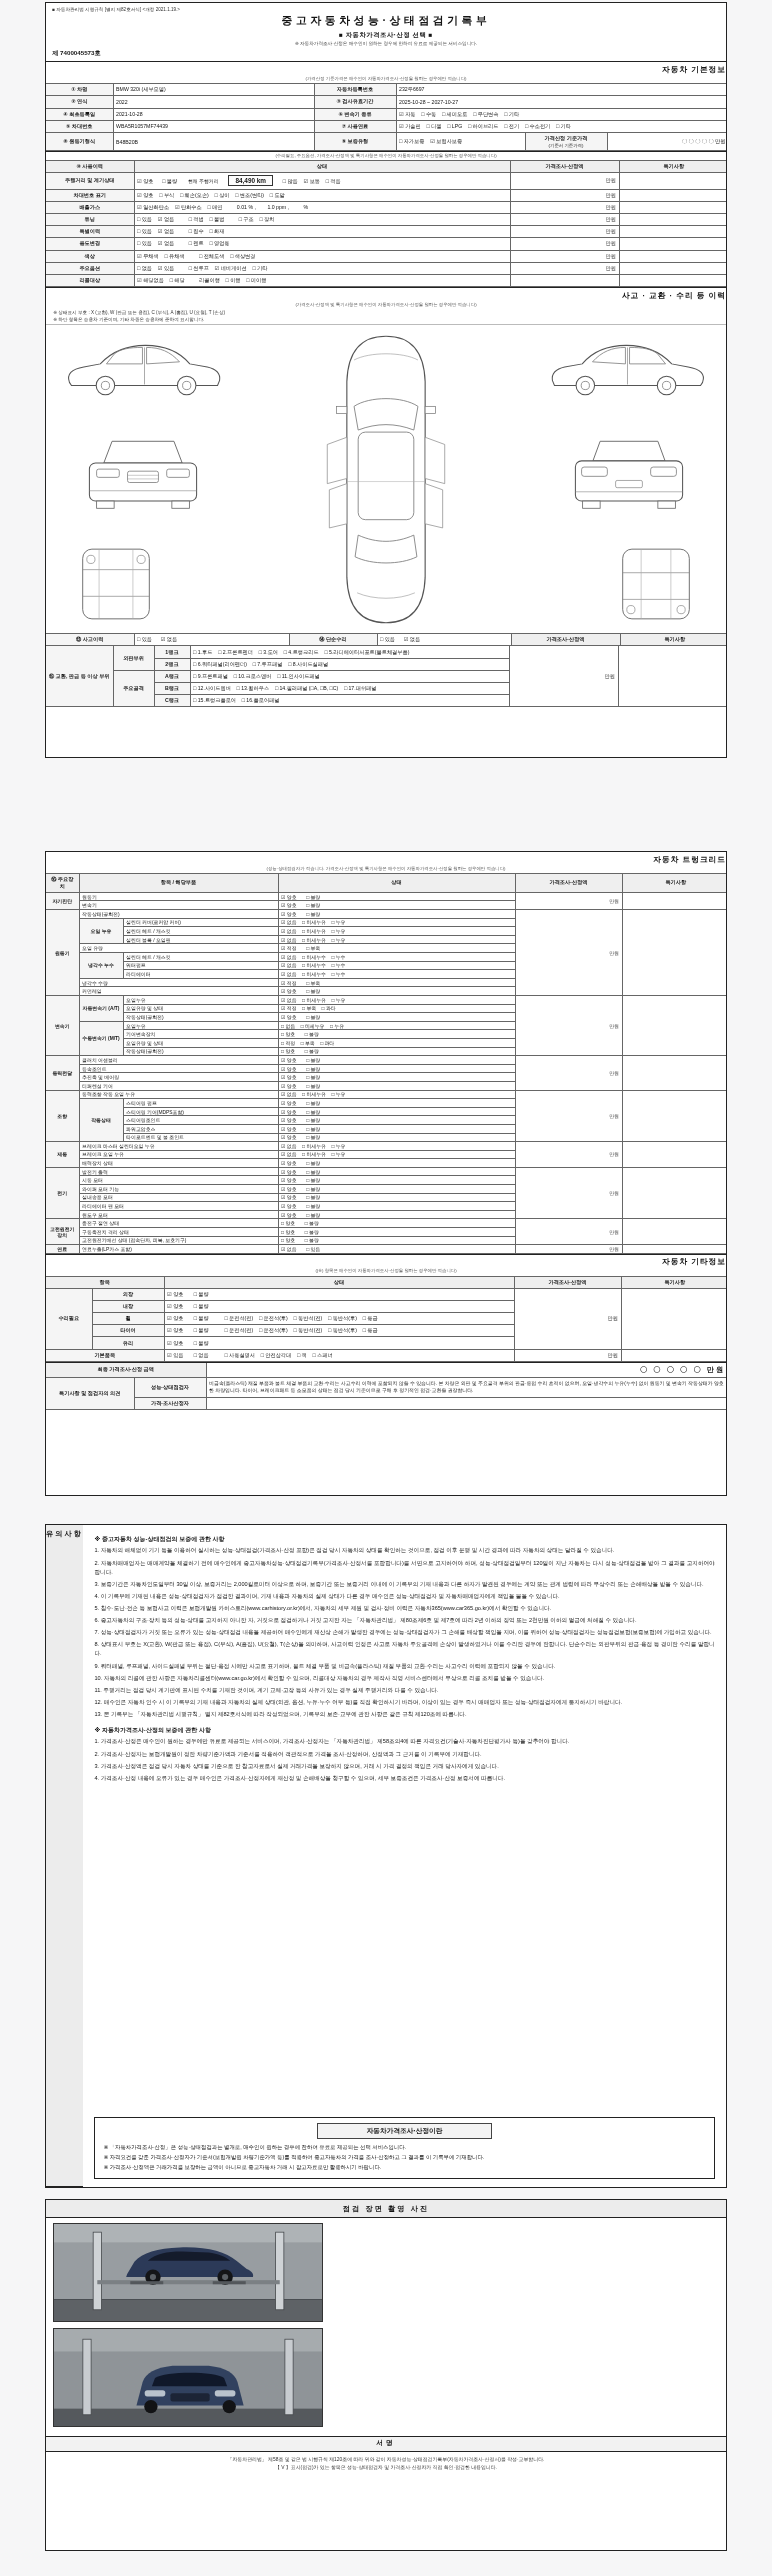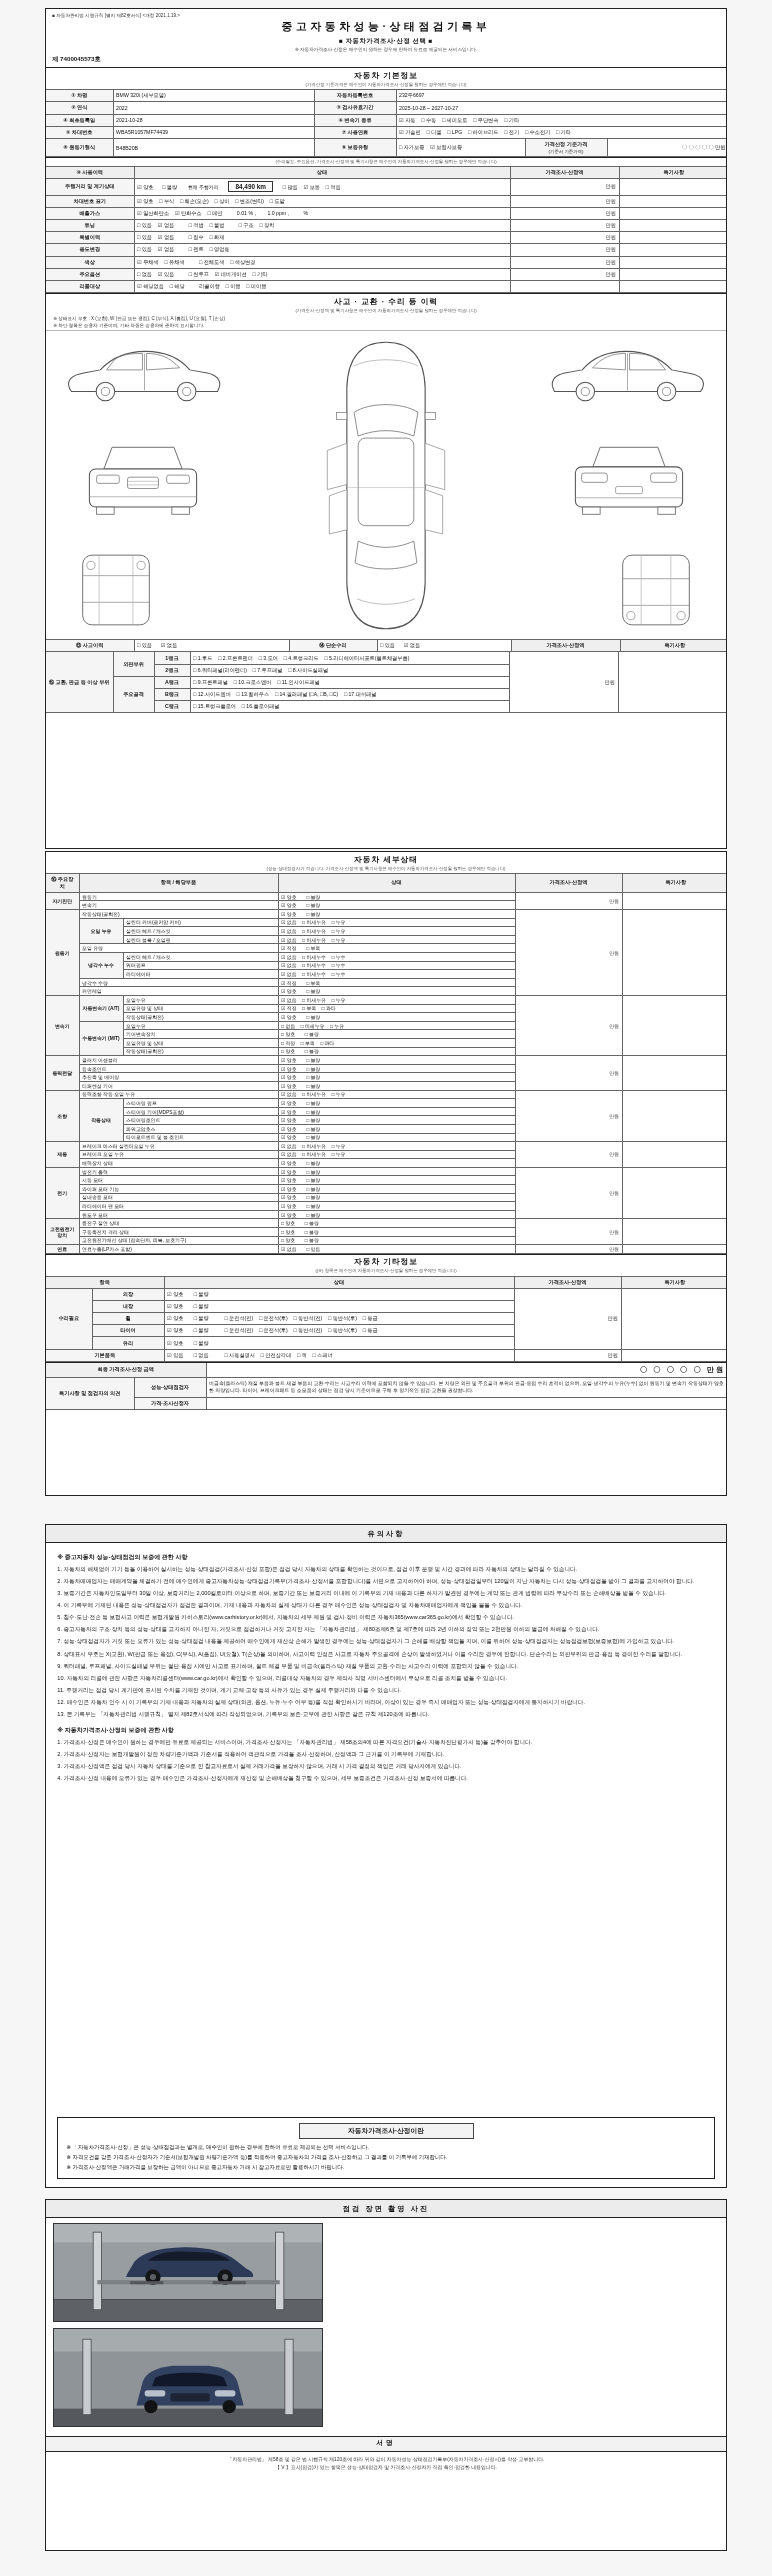--- a/index.html
+++ b/index.html
@@ -1,32 +1,32 @@
 <!DOCTYPE html>
 <html style="font-size:8.2px"><head>
 <meta charset="utf-8">
 <style>
   *{box-sizing:border-box;margin:0;padding:0}
   html,body{width:773px;height:2576px}
   body{background:#f6f6f7;font-family:"Liberation Sans","DejaVu Sans",sans-serif;color:#141414;position:relative}
   .doc{position:absolute;left:45px;width:682px;background:#fff;border:1px solid #222;overflow:hidden}
-  #doc1{top:8px;height:841px}
+  #doc1{top:2px;height:756px}
   #doc2{top:851px;height:645px}
-  #doc3{top:1524px;height:664px;display:flex;flex-direction:column}
+  #doc3{top:1524px;height:664px;display:flex;flex-direction:row}
   #doc4{top:2199px;height:352px}
   
   .hdr{padding:4.1px 6.2px 3.1px;position:relative}
   .reg{font-size:4.6px;color:#333}
   .h-title{text-align:center;font-size:10.8px;font-weight:bold;letter-spacing:3.6px;margin-top:2.1px}
   .h-sub{text-align:center;font-size:6.4px;font-weight:bold;margin-top:2.6px;letter-spacing:0.5px}
   .h-note{text-align:center;font-size:4.6px;color:#444;margin-top:1.5px}
   .h-docno{font-size:6.2px;font-weight:bold;margin-top:3.1px}
   
   .sec{border-top:0.8px solid #222}
-  .s-title{text-align:center;font-size:7.7px;font-weight:bold;padding-top:2.6px;letter-spacing:1px}
+  .s-title{text-align:right;font-size:7.7px;font-weight:bold;padding-top:2.6px;letter-spacing:1px}
   .s-note{text-align:center;font-size:4.4px;color:#555;padding:1px 0 2.1px}
   table{border-collapse:collapse;width:100%;table-layout:fixed}
   td,th{border:0.5px solid #666;font-size:5.2px;padding:2.1px 2.6px;vertical-align:middle;word-break:break-all}
   th{background:#efefef;font-weight:bold;text-align:center}
   .lb{background:#f5f5f5;text-align:center;font-weight:bold}
   .st{white-space:pre-wrap;font-size:5.2px}
   .pr{text-align:right;color:#333}
   .ctr{text-align:right}
   .tbl-outer{border-top:0.5px solid #666}
   table tr:first-child td,table tr:first-child th{border-top:none}
@@ -364,21 +364,21 @@
         <td class="lb">C랭크</td>
         <td class="st">□ 15.트렁크플로어    □ 16.플로어패널</td>
       </tr>
     </tbody>
       </table>
   </div>
 </div>
 
 <div class="doc" id="doc2">
   <div>
-    <div class="s-title">자동차 세부상태</div>
+    <div class="s-title">자동차 트렁크리드</div>
     <div class="s-note">(성능·상태점검자가 적습니다. 가격조사·산정액 및 특기사항은 매수인이 자동차가격조사·산정을 원하는 경우에만 적습니다)</div>
     <table class="tbl-outer tbl-detail">
       <colgroup>
           <col style="width:33px">
           <col style="width:44px">
           <col style="width:155px">
           <col style="width:237px">
           <col style="width:107px">
           <col style="width:107px">
         </colgroup>

